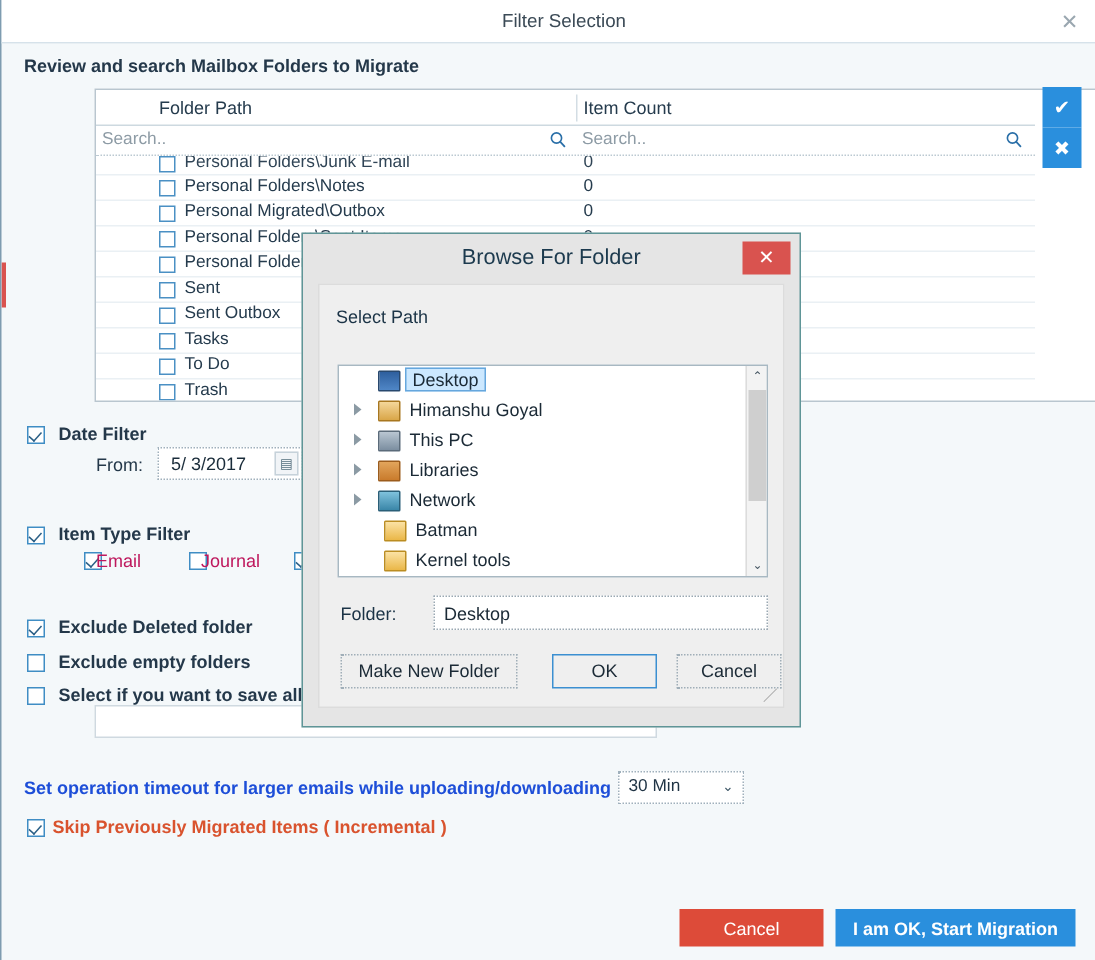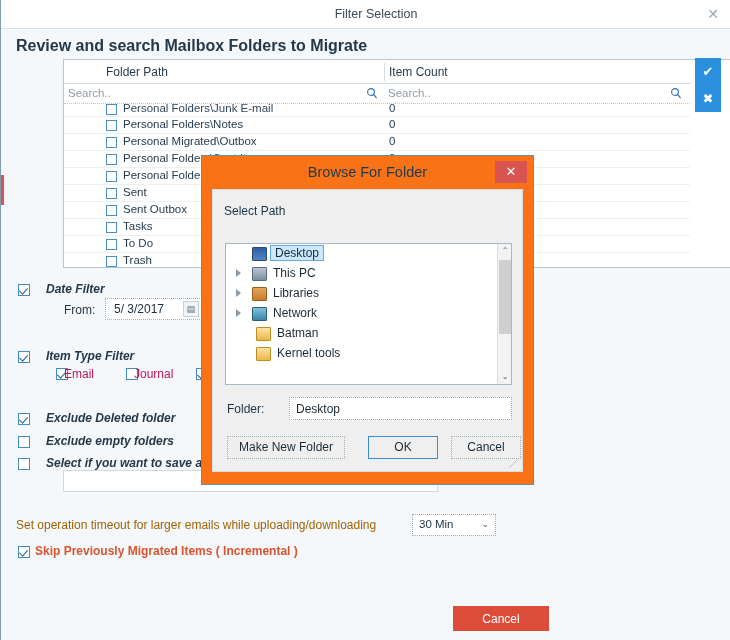--- a/index.html
+++ b/index.html
@@ -54,21 +54,21 @@
     position: absolute;
     left: 0px; top: 175px;
     width: 3px; height: 30px;
     background: #d9534f;
   }
 
   
   .section-head {
     position: absolute;
     left: 15px; top: 37px;
-    font-size: 16px;
+    font-size: 12px;
     font-weight: bold;
     color: #24384a;
   }
 
   
   .grid {
     position: absolute;
     left: 62px; top: 59px;
     width: 720px; height: 209px;
     background: #ffffff;
@@ -219,21 +219,21 @@
     content: "";
     position: absolute;
     left: 2px; top: 1px;
     width: 4px; height: 7px;
     border: solid #2a5f86;
     border-width: 0 1.6px 1.6px 0;
     transform: rotate(42deg);
   }
   .opt-label {
     position: absolute;
-    left: 28px; top: -2px; font-style: italic;
+    left: 21px; top: -2px;
   }
 
   .from-label {
     position: absolute;
     left: 63px; top: 303px;
     font-size: 12px;
     color: #24384a;
     font-weight: normal;
   }
   .date-field {
@@ -301,22 +301,22 @@
     left: 62px; top: 470px;
     width: 375px; height: 22px;
     background: #ffffff;
     border: 1px solid #cfd9e0;
   }
 
   .timeout-label {
     position: absolute;
     left: 15px; top: 518px;
     font-size: 12px;
-    font-weight: normal;
-    color: #a16207;
+    font-weight: bold;
+    color: #1d4ed8;
   }
   .timeout-select {
     position: absolute;
     left: 411px; top: 514px;
     width: 84px; height: 22px;
     background: #ffffff;
     border: 1px dotted #9fb0bc;
     cursor: pointer;
   }
   .timeout-select .tv {
@@ -368,21 +368,21 @@
     font-weight: bold;
     font-family: "Liberation Sans", sans-serif;
     cursor: pointer;
   }
 
   
   .modal {
     position: absolute;
     left: 200px; top: 155px;
     width: 333px; height: 330px;
-    background: #f97316;
+    background: #e5e5e5;
     border: 1px solid #5f9597;
   }
   .modal-title {
     position: absolute;
     left: 0; top: 0;
     width: 331px; height: 32px;
     text-align: center;
     line-height: 32px;
     font-size: 14.5px;
     color: #1c3a4e;
@@ -690,32 +690,38 @@
     <div class="tv">30 Min</div>
     <div class="tcaret">⌄</div>
   </div>
 
   <div class="skip-row">
     <div class="ckbox on"></div>
     <div class="slbl">Skip Previously Migrated Items ( Incremental )</div>
   </div>
 
   <button class="btn-cancel">Cancel</button>
+  <button class="btn-start">I am OK, Start Migration</button>
 
   <div class="modal">
     <div class="modal-title">Browse For Folder</div>
     <div class="modal-close">✕</div>
 
     <div class="modal-body">
       <div class="select-path">Select Path</div>
 
       <div class="tree">
         <div class="tnode sel">
           <div class="ticon icon-desktop" style="left:26px;"></div>
           <div class="tlabel" style="left:44px;">Desktop</div>
+        </div>
+        <div class="tnode">
+          <div class="exp"></div>
+          <div class="ticon icon-user" style="left:26px;"></div>
+          <div class="tlabel" style="left:47px;">Himanshu Goyal</div>
         </div>
         <div class="tnode">
           <div class="exp"></div>
           <div class="ticon icon-pc" style="left:26px;"></div>
           <div class="tlabel" style="left:47px;">This PC</div>
         </div>
         <div class="tnode">
           <div class="exp"></div>
           <div class="ticon icon-lib" style="left:26px;"></div>
           <div class="tlabel" style="left:47px;">Libraries</div>

